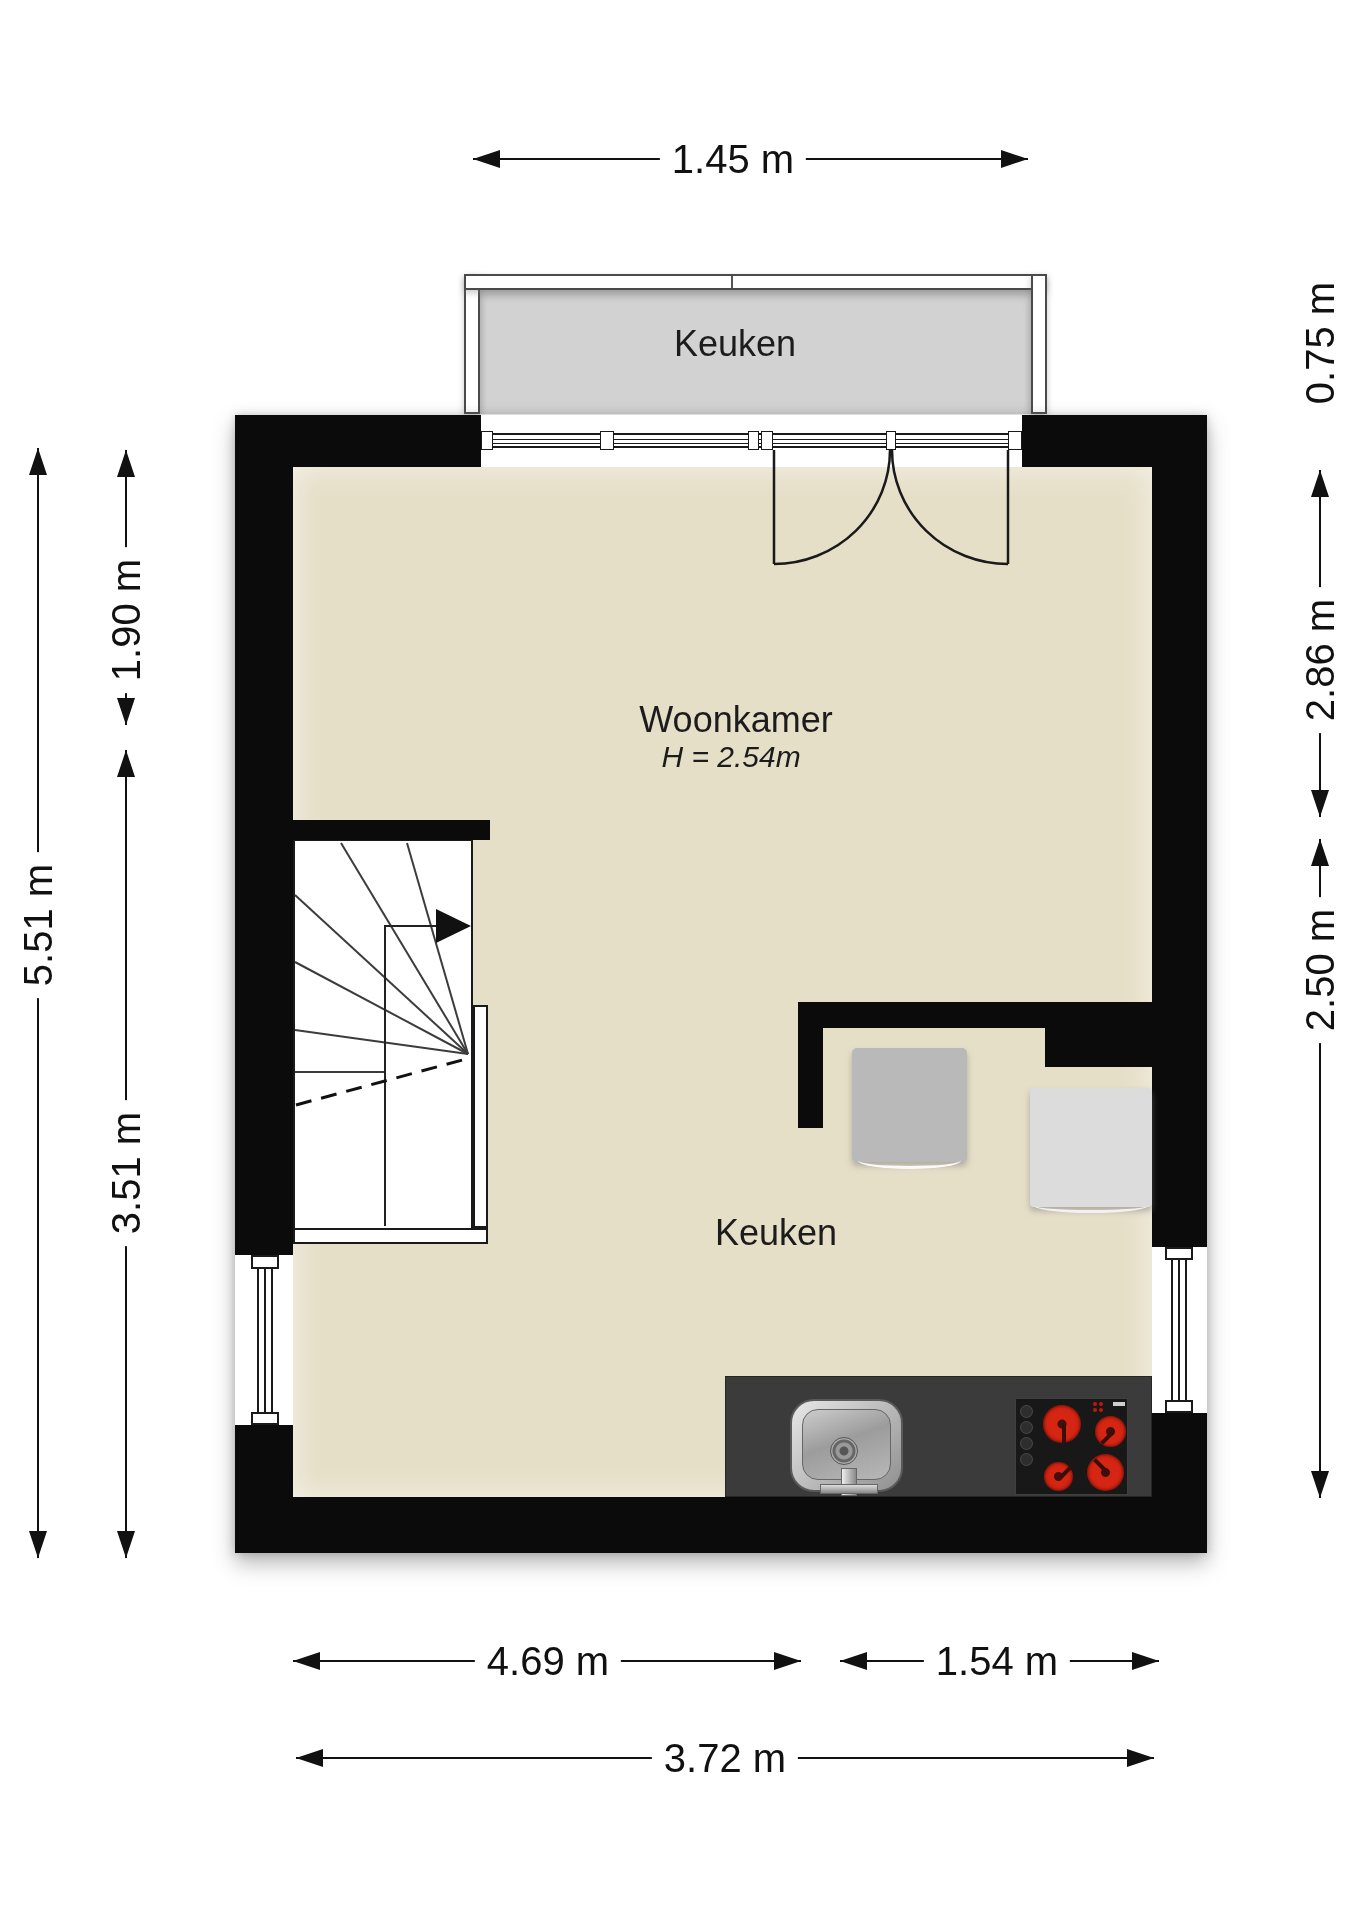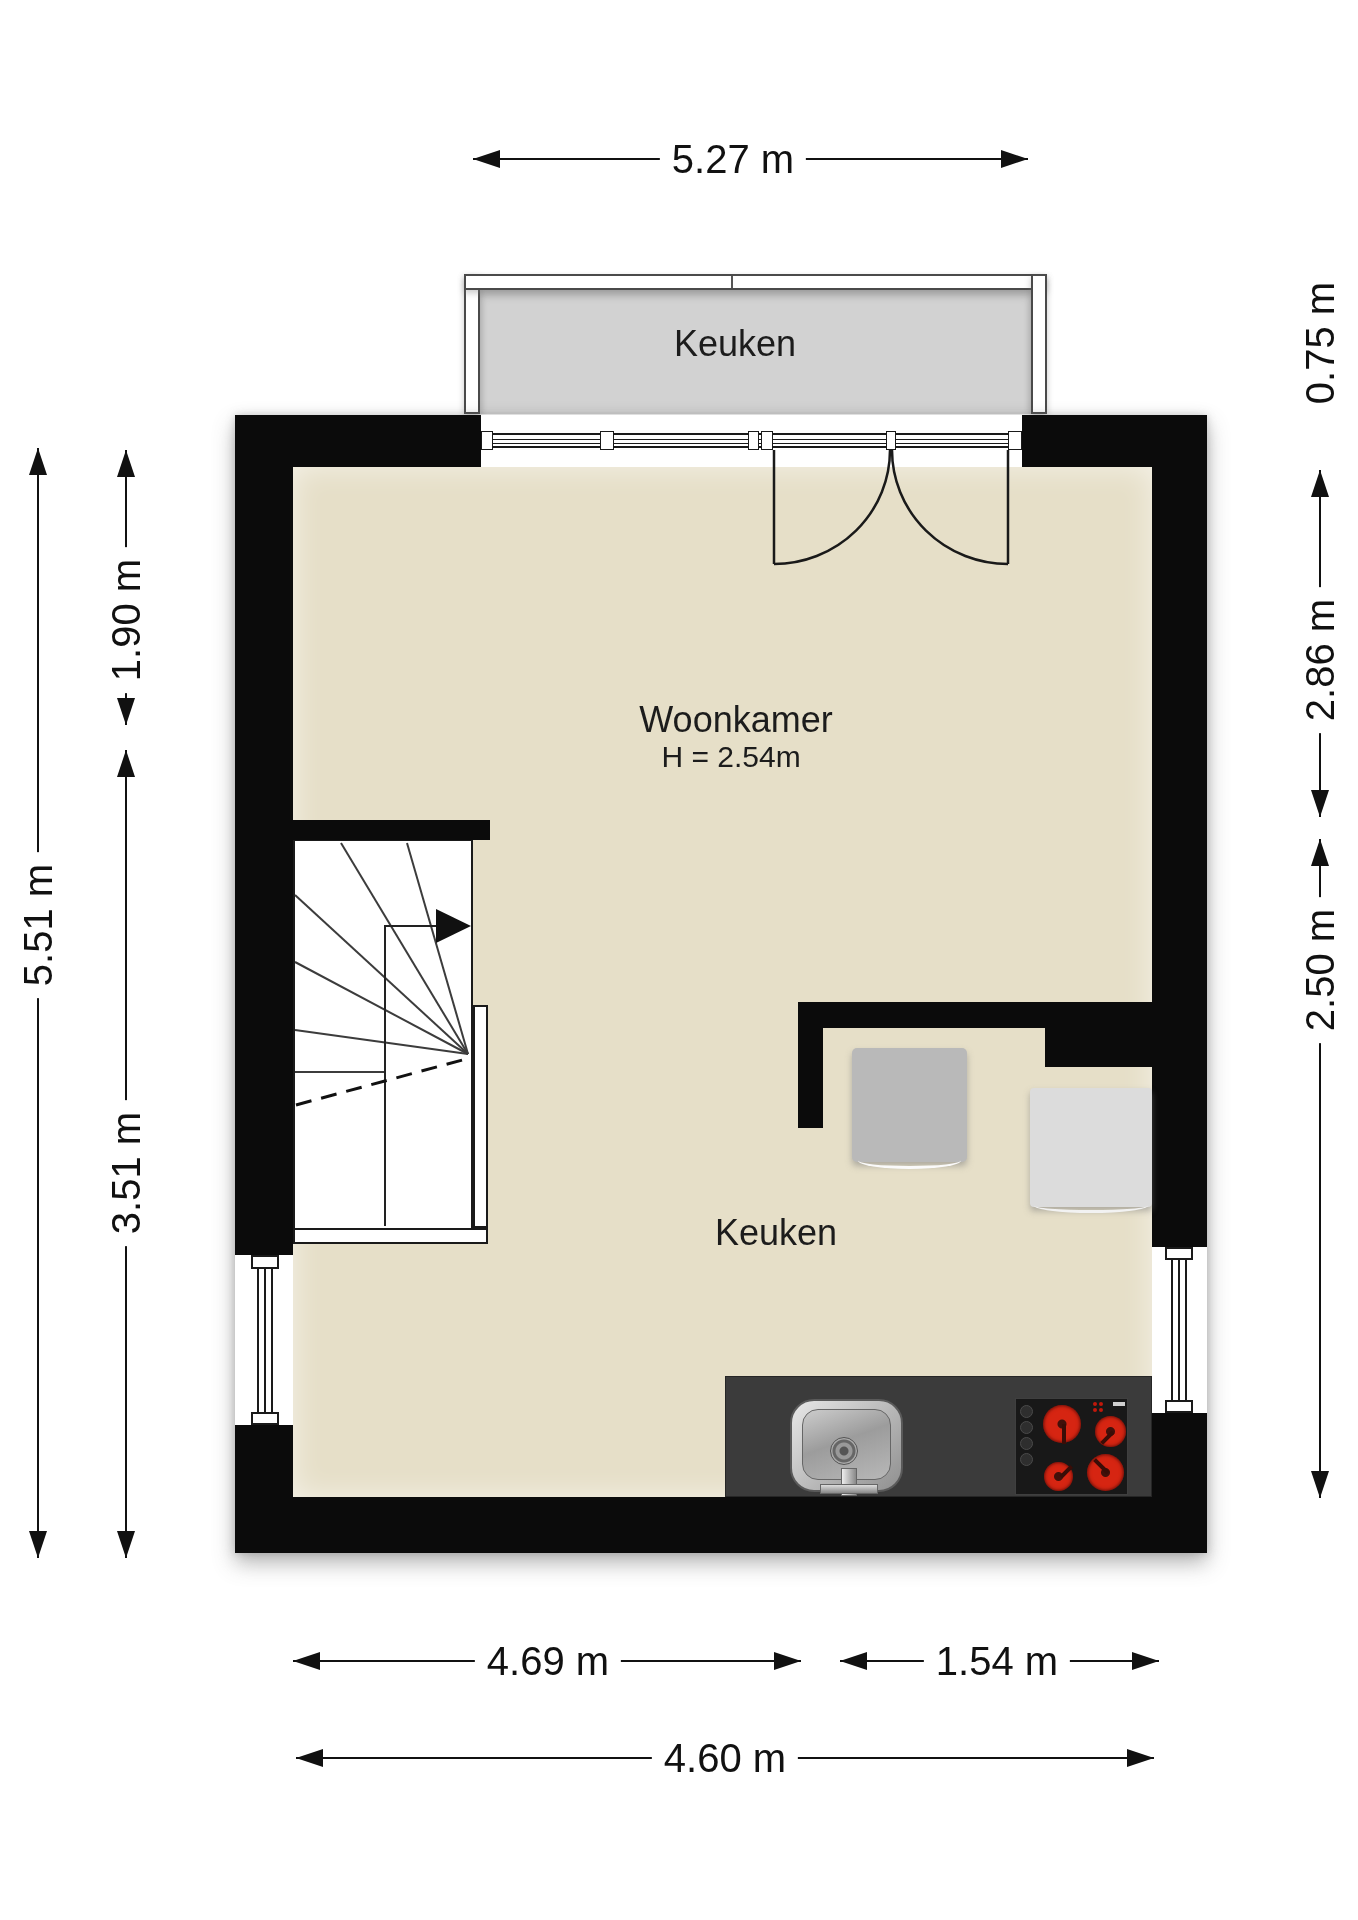--- a/index.html
+++ b/index.html
@@ -177,27 +177,27 @@
       <path d="M295,1072 L385,1072"></path>
     </g>
     <g stroke="#222" stroke-width="2" fill="none">
       <path d="M385,1226 L385,926 L446,926"></path>
     </g>
     <polygon points="436,909 471,926 436,943" fill="#111"></polygon>
     <path d="M296,1105 L466,1059" stroke="#111" stroke-width="3" stroke-dasharray="16,10" fill="none"></path>
   </svg>
 
   <div class="room-lab" style="left:736px;top:720px;">Woonkamer</div>
-  <div class="sub-lab" style="left:731px;top:757px;">H = 2.54m</div>
+  <div class="sub-lab" style="left:731px;top:757px;font-style:italic;">H = 2.54m</div>
   <div class="room-lab" style="left:776px;top:1233px;">Keuken</div>
 
   <div class="dlineh" style="left:473px;top:158px;width:555px;"></div>
   <div class="ah ah-l" style="left:473px;top:150px;"></div>
   <div class="ah ah-r" style="left:1001px;top:150px;"></div>
-  <div class="dlab" style="left:733px;top:159px;">5.27 m</div>
+  <div class="dlab" style="left:733px;top:159px;">1.45 m</div>
 
   <div class="dlinev" style="left:37px;top:448px;height:1110px;"></div>
   <div class="ah ah-u" style="left:29px;top:448px;"></div>
   <div class="ah ah-d" style="left:29px;top:1531px;"></div>
   <div class="dlab v" style="left:38px;top:925px;">5.51 m</div>
 
   <div class="dlinev" style="left:125px;top:450px;height:275px;"></div>
   <div class="ah ah-u" style="left:117px;top:450px;"></div>
   <div class="ah ah-d" style="left:117px;top:698px;"></div>
   <div class="dlab v" style="left:126px;top:620px;">1.90 m</div>
@@ -227,15 +227,15 @@
   <div class="dlab" style="left:548px;top:1661px;">4.69 m</div>
 
   <div class="dlineh" style="left:840px;top:1660px;width:319px;"></div>
   <div class="ah ah-l" style="left:840px;top:1652px;"></div>
   <div class="ah ah-r" style="left:1132px;top:1652px;"></div>
   <div class="dlab" style="left:997px;top:1661px;">1.54 m</div>
 
   <div class="dlineh" style="left:296px;top:1757px;width:858px;"></div>
   <div class="ah ah-l" style="left:296px;top:1749px;"></div>
   <div class="ah ah-r" style="left:1127px;top:1749px;"></div>
-  <div class="dlab" style="left:725px;top:1758px;">4.60 m</div>
+  <div class="dlab" style="left:725px;top:1758px;">3.72 m</div>
 
 </div>
 
 </body></html>

